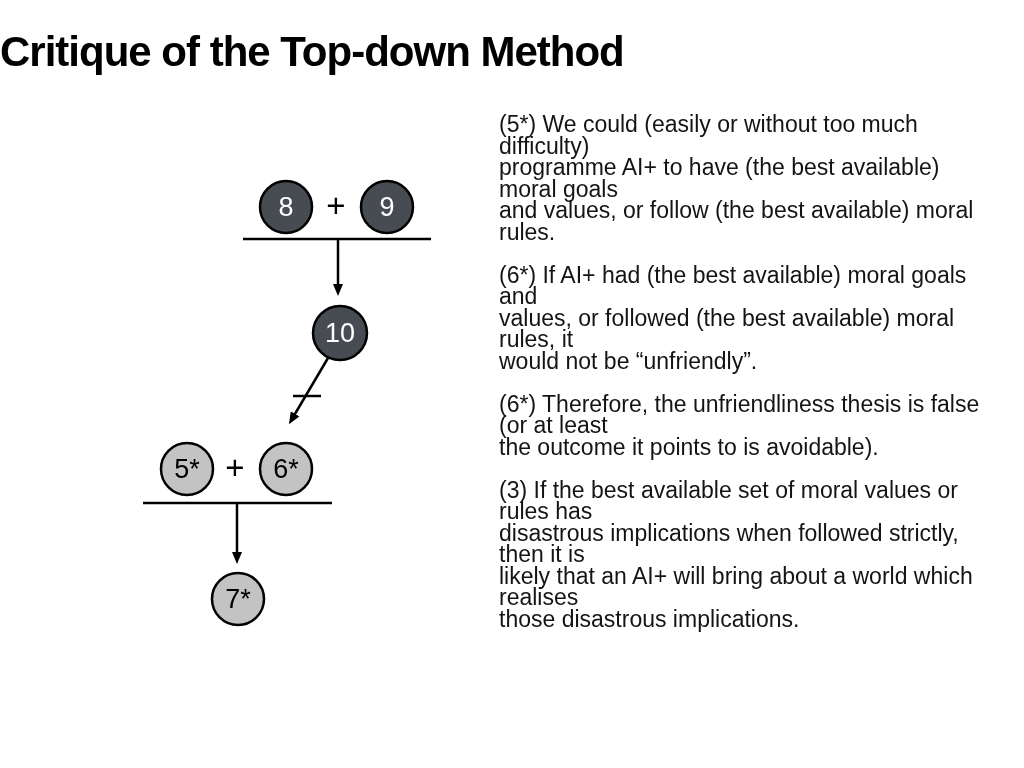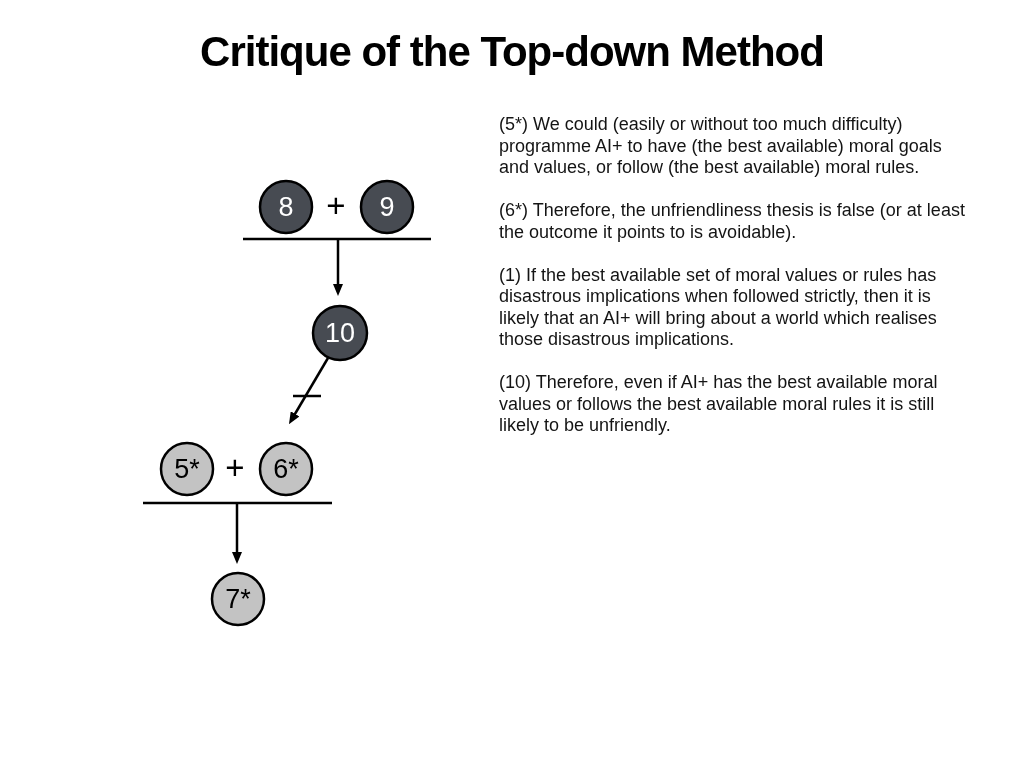--- a/index.html
+++ b/index.html
@@ -14,21 +14,21 @@
     height: 768px;
     background: #ffffff;
     overflow: hidden;
   }
   .title {
     position: absolute;
     top: 28px;
     left: 0;
     width: 1024px;
     margin: 0;
-    text-align: center;
+    text-align: left;
     font-size: 42px;
     font-weight: bold;
     letter-spacing: -1px;
     color: #000000;
   }
   svg.diagram {
     position: absolute;
     left: 0;
     top: 0;
     width: 1024px;
@@ -56,21 +56,21 @@
     text-anchor: middle;
     fill: #000000;
   }
   #arrowhead path { fill: #000000; }
   .premises {
     position: absolute;
     left: 499px;
     top: 114px;
     width: 500px;
     color: #141414;
-    font-size: 18px;
+    font-size: 23px;
     line-height: 21.5px;
   }
   .premise {
     margin: 0 0 21.5px 0;
     white-space: pre-line;
   }
 </style>
 </head>
 <body>
 
@@ -130,24 +130,24 @@
     <g>
       <circle class="node-circle" cx="238" cy="599" r="26" fill="#c3c3c3"></circle>
       <text class="node-label light" x="238" y="608">7*</text>
     </g>
   </svg>
 
   <div class="premises">
     <p class="premise">(5*) We could (easily or without too much difficulty)
 programme AI+ to have (the best available) moral goals
 and values, or follow (the best available) moral rules.</p>
+    <p class="premise">(6*) If AI+ had (the best available) moral goals and
+values, or followed (the best available) moral rules, it
+would not be “unfriendly”.</p>
     <p class="premise">(6*) Therefore, the unfriendliness thesis is false (or at least
 the outcome it points to is avoidable).</p>
-    <p class="premise">(1) If the best available set of moral values or rules has
+    <p class="premise">(3) If the best available set of moral values or rules has
 disastrous implications when followed strictly, then it is
 likely that an AI+ will bring about a world which realises
 those disastrous implications.</p>
-    <p class="premise">(10) Therefore, even if AI+ has the best available moral
-values or follows the best available moral rules it is still
-likely to be unfriendly.</p>
   </div>
 
 </div>
 
 </body></html>

